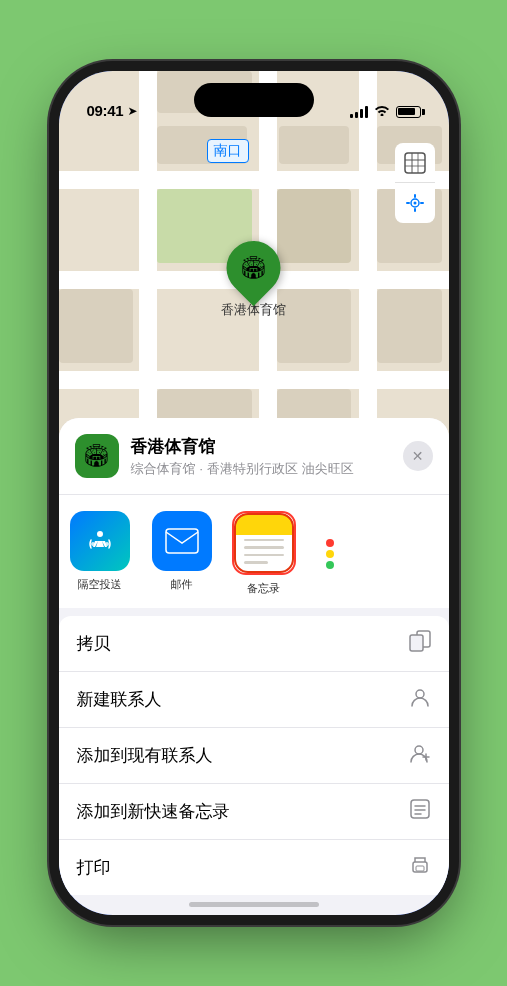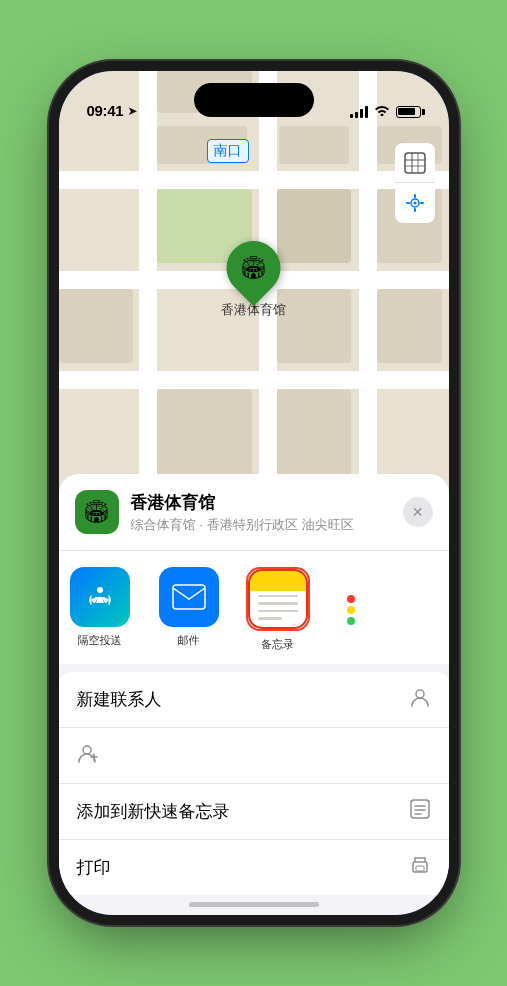--- a/index.html
+++ b/index.html
@@ -269,21 +269,21 @@
     .divider {
       height: 1px;
       background: #e5e5ea;
       margin: 0 0 0 0;
     }
     
     .share-apps {
       background: #fff;
       padding: 16px 0 12px;
       display: flex;
-      gap: 7px;
+      gap: 0;
       overflow: hidden;
     }
     .share-app-item {
       display: flex;
       flex-direction: column;
       align-items: center;
       min-width: 82px;
       gap: 6px;
       cursor: pointer;
     }
@@ -530,29 +530,39 @@
         <div class="more-dots">
           <div class="more-dot" style="background:#ff3b30;"></div>
           <div class="more-dot" style="background:#ffd60a;"></div>
           <div class="more-dot" style="background:#34c759;"></div>
         </div>
       </div>
     </div>
 
     <div class="action-list">
       <div class="action-row">
+        <span class="action-label">拷贝</span>
+        <span class="action-icon">
+          <svg width="22" height="22" viewBox="0 0 22 22" fill="none">
+            <rect x="8" y="1" width="13" height="16" rx="2" stroke="#8e8e93" stroke-width="1.5"></rect>
+            <rect x="1" y="5" width="13" height="16" rx="2" stroke="#8e8e93" stroke-width="1.5" fill="#f2f2f7"></rect>
+          </svg>
+        </span>
+      </div>
+      <div class="action-row">
         <span class="action-label">新建联系人</span>
         <span class="action-icon">
           <svg width="22" height="22" viewBox="0 0 22 22" fill="none">
             <circle cx="11" cy="8" r="4" stroke="#8e8e93" stroke-width="1.5"></circle>
             <path d="M3 20c0-4.4 3.6-8 8-8s8 3.6 8 8" stroke="#8e8e93" stroke-width="1.5" stroke-linecap="round"></path>
           </svg>
         </span>
       </div>
       <div class="action-row">
+        <span class="action-label">添加到现有联系人</span>
         <span class="action-icon">
           <svg width="22" height="22" viewBox="0 0 22 22" fill="none">
             <circle cx="10" cy="8" r="4" stroke="#8e8e93" stroke-width="1.5"></circle>
             <path d="M2 20c0-4.4 3.6-8 8-8s8 3.6 8 8" stroke="#8e8e93" stroke-width="1.5" stroke-linecap="round"></path>
             <path d="M17 12v6M14 15h6" stroke="#8e8e93" stroke-width="1.5" stroke-linecap="round"></path>
           </svg>
         </span>
       </div>
       <div class="action-row">
         <span class="action-label">添加到新快速备忘录</span>

